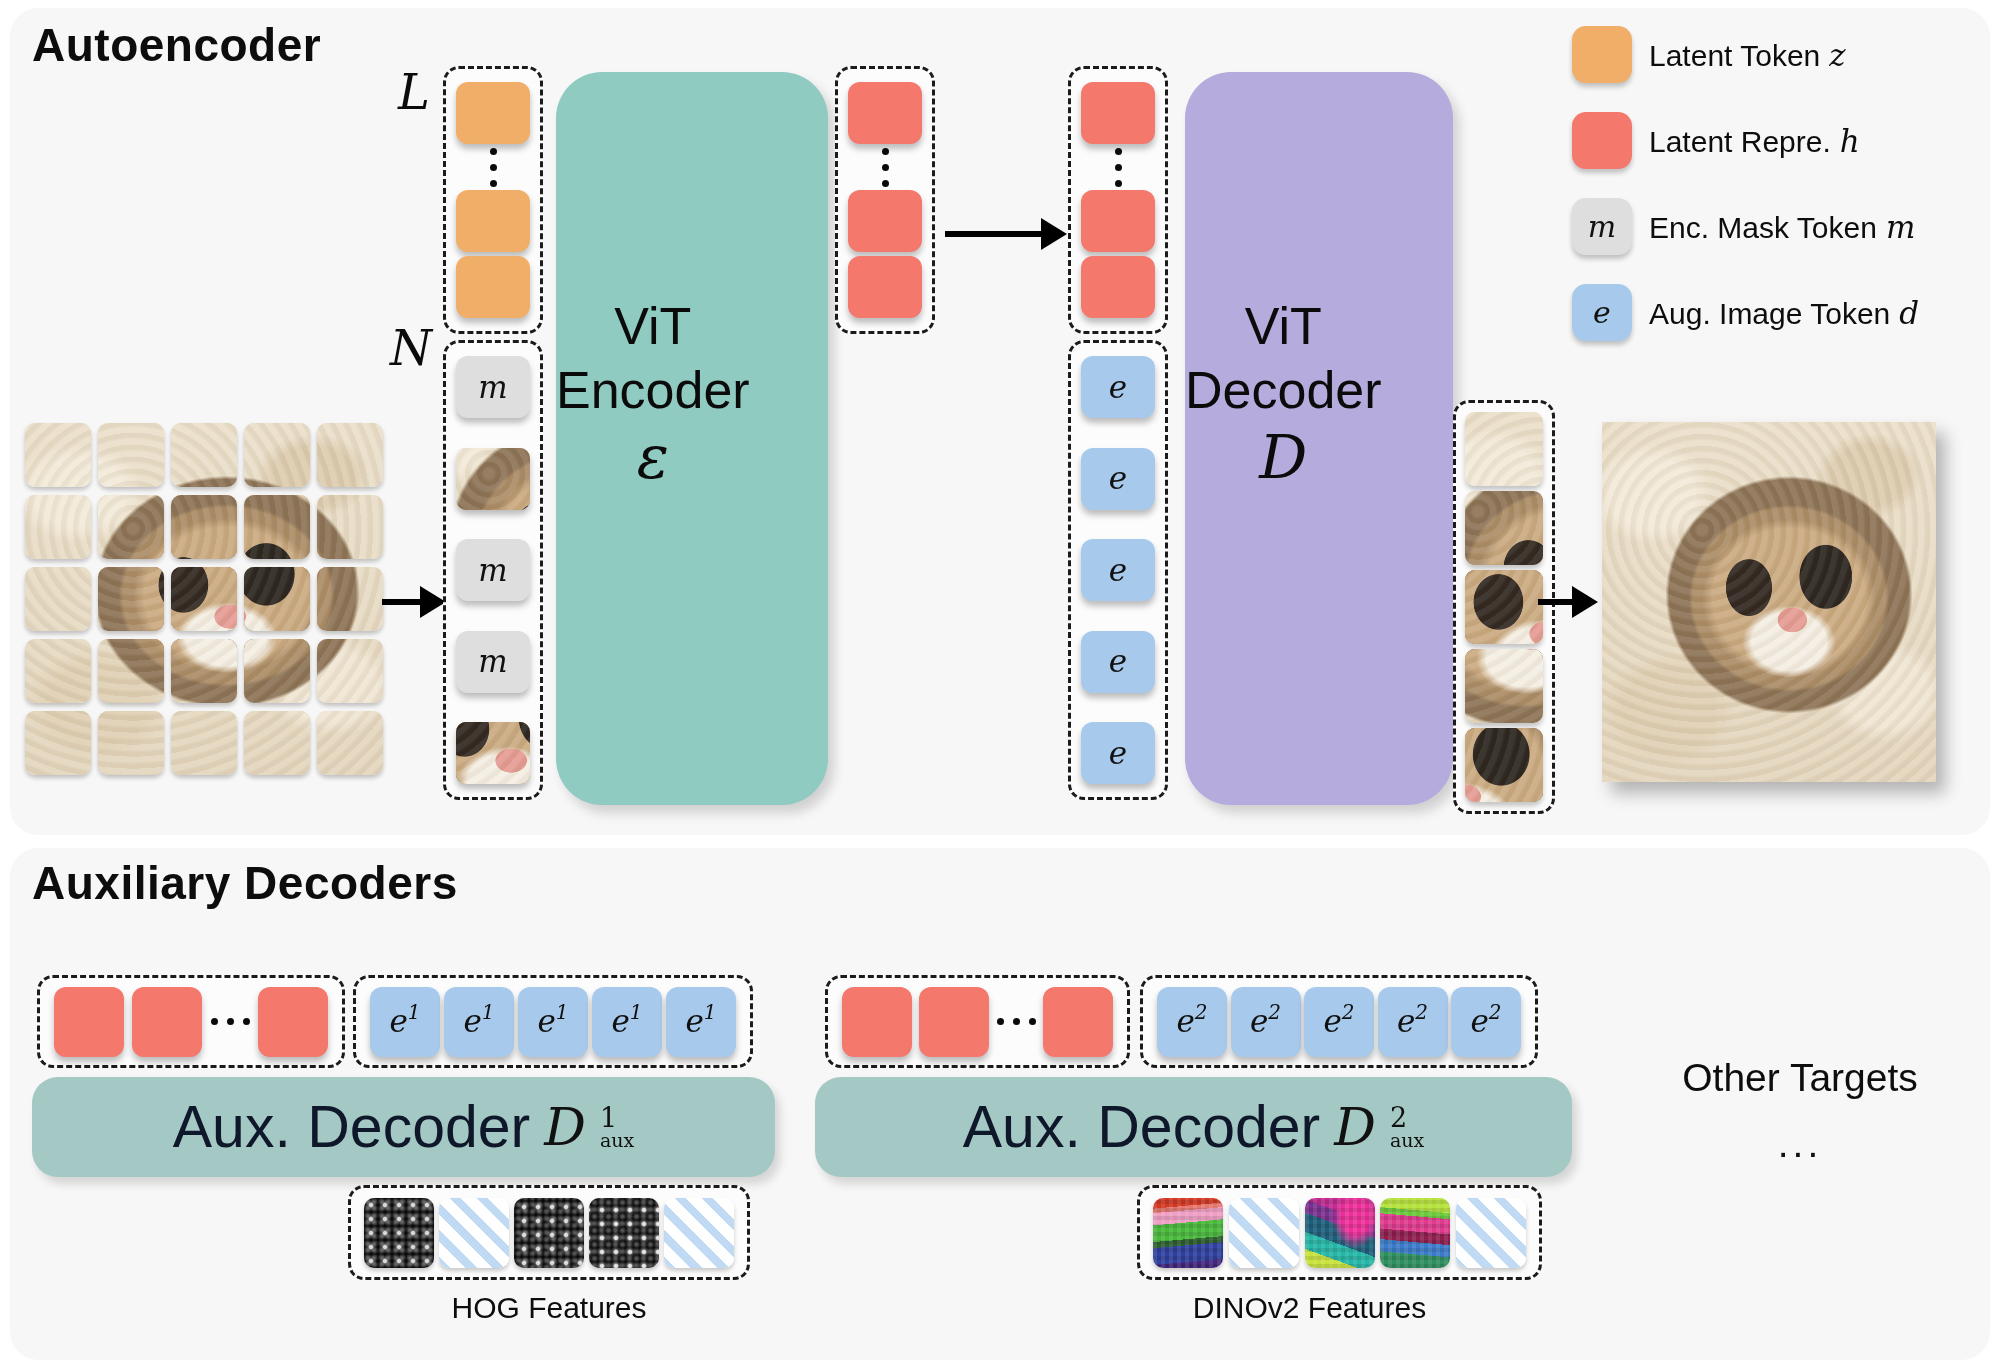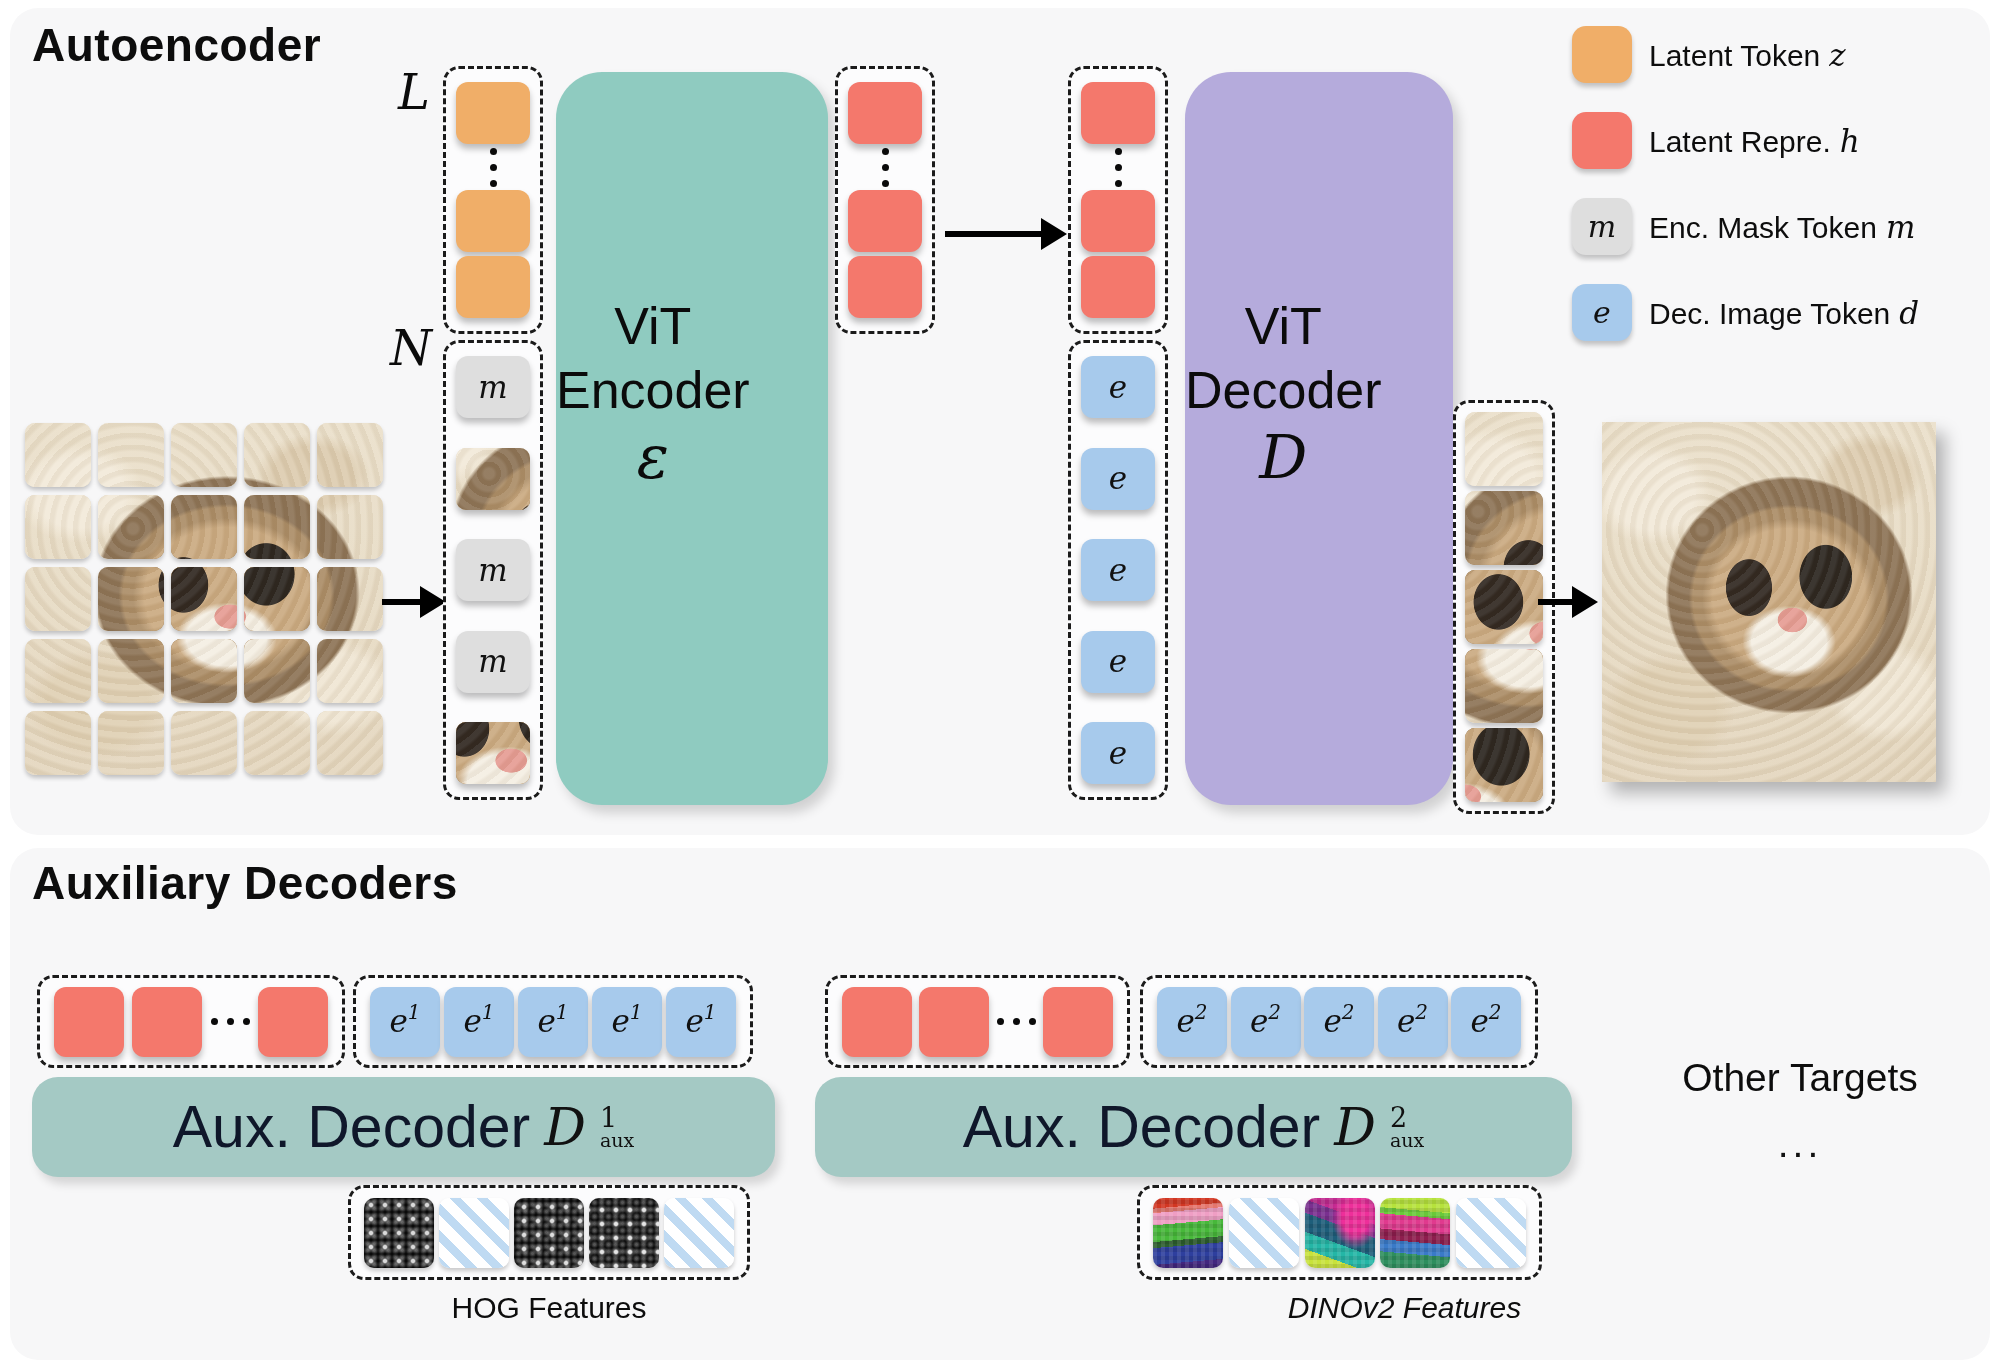--- a/index.html
+++ b/index.html
@@ -153,21 +153,21 @@
       repeating-linear-gradient(0deg, rgba(0,0,0,0.10) 0 4px, transparent 4px 8px),
       radial-gradient(ellipse 34% 44% at 72% 28%, #ee2f9a 0 55%, transparent 100%),
       linear-gradient(200deg, #c02a90 0 28%, #7a3090 28% 42%, #1e5e7a 42% 62%, #24b6a6 62% 80%, #c8e23c 80% 100%); }
   .dino-c { background-image:
       repeating-linear-gradient(90deg, rgba(255,255,255,0.10) 0 4px, transparent 4px 8px),
       repeating-linear-gradient(0deg, rgba(0,0,0,0.10) 0 4px, transparent 4px 8px),
       linear-gradient(185deg, #b6e23c 0 20%, #6ac83a 20% 28%, #e03a8e 28% 48%, #8e1e4e 48% 62%, #3a7ac8 62% 78%, #2e8e5e 78% 100%); }
 
   .feature-label { position:absolute; top:443px; font-size:30px; text-align:center; color:#0d0d0d; }
   #hog-label  { left:338px; width:402px; }
-  #dino-label { left:1192px; width:405px;font-style:italic; }
+  #dino-label { left:1097px; width:405px; }
 
   #other { position:absolute; left:1620px; top:208px; width:340px; text-align:center; }
   #other .ot-text { font-size:39px; color:#0d0d0d; }
   #other .ot-dots { font-size:39px; margin-top:22px; letter-spacing:4px; }
 </style>
 </head>
 <body>
 
 <div id="page">
 
@@ -384,21 +384,21 @@
       <div class="legend-row">
         <span class="legend-swatch tok-red"></span>
         <span class="legend-label"><span>Latent Repre.</span><span class="legend-sym">h</span></span>
       </div>
       <div class="legend-row">
         <span class="legend-swatch tok-gray">m</span>
         <span class="legend-label"><span>Enc. Mask Token</span><span class="legend-sym">m</span></span>
       </div>
       <div class="legend-row">
         <span class="legend-swatch tok-blue">e</span>
-        <span class="legend-label"><span>Dec. Image Token</span><span class="legend-sym">d</span></span>
+        <span class="legend-label"><span>Aug. Image Token</span><span class="legend-sym">d</span></span>
       </div>
     </div>
   </section>
 
   <section class="panel" id="panel2">
     <h1 class="panel-title" id="p2-title">Auxiliary Decoders</h1>
 
     <div class="dashed hstack" id="g1-red">
       <div class="token tok-red tok-b"></div>
       <div class="token tok-red tok-b"></div>

